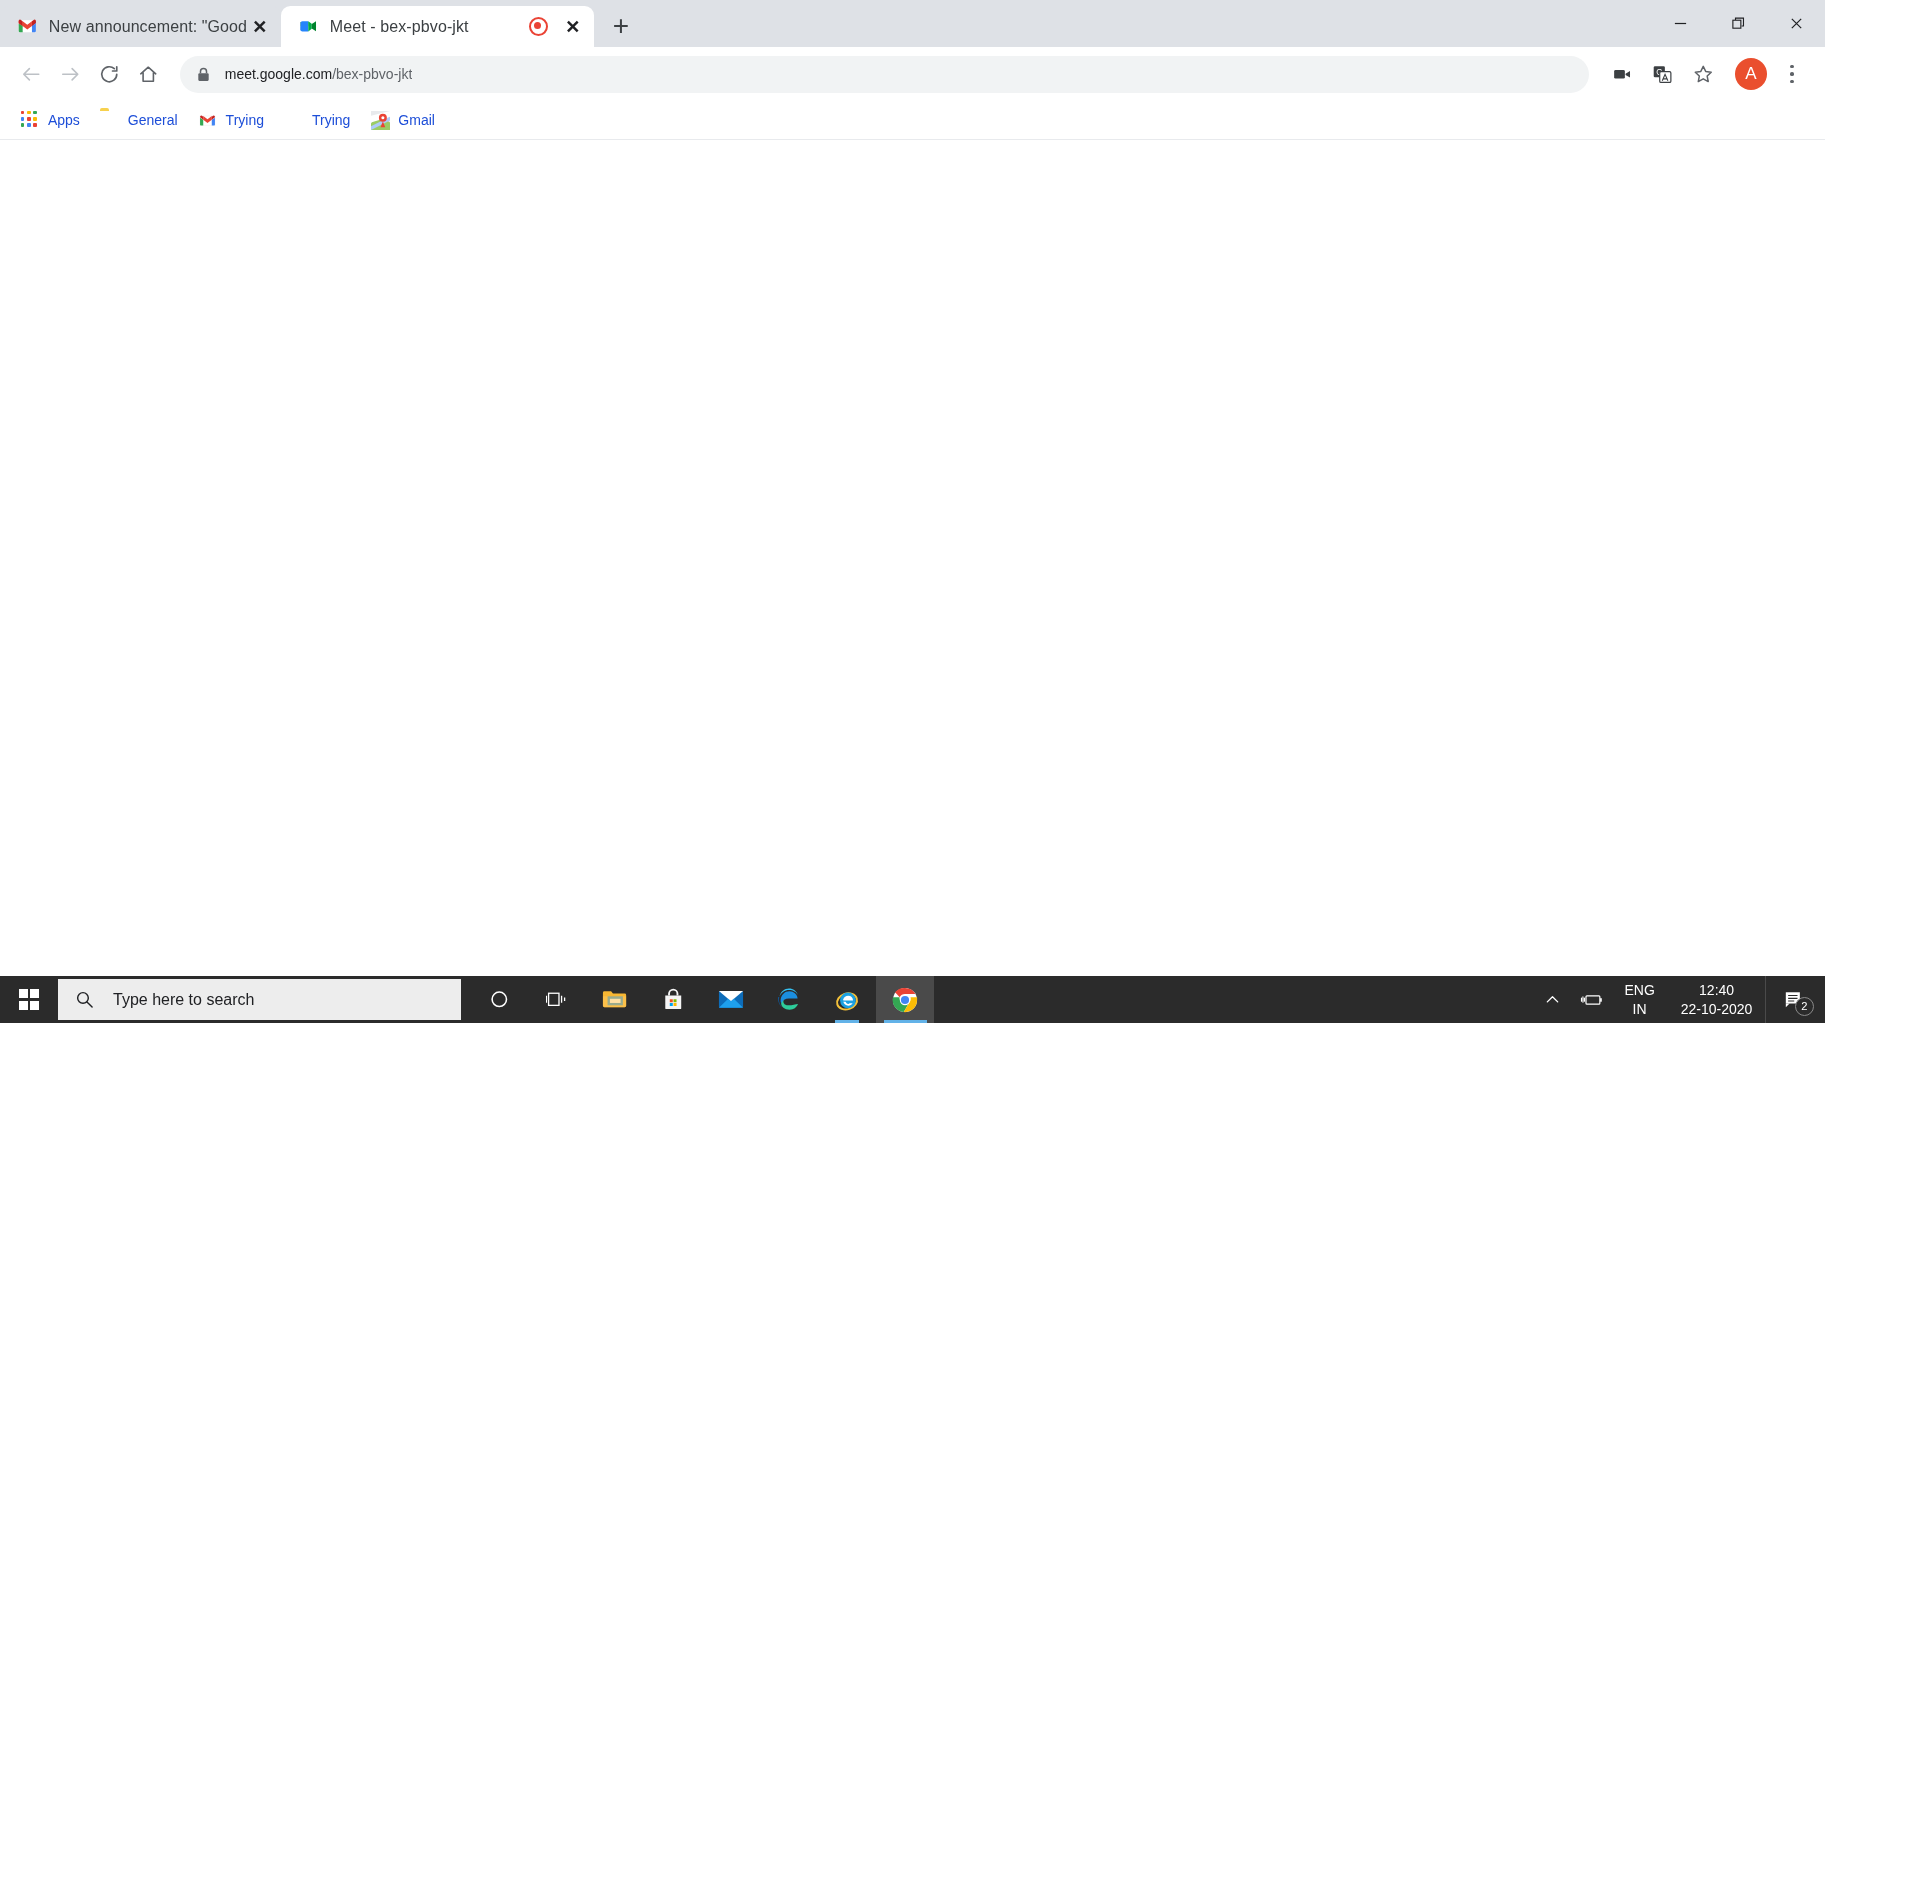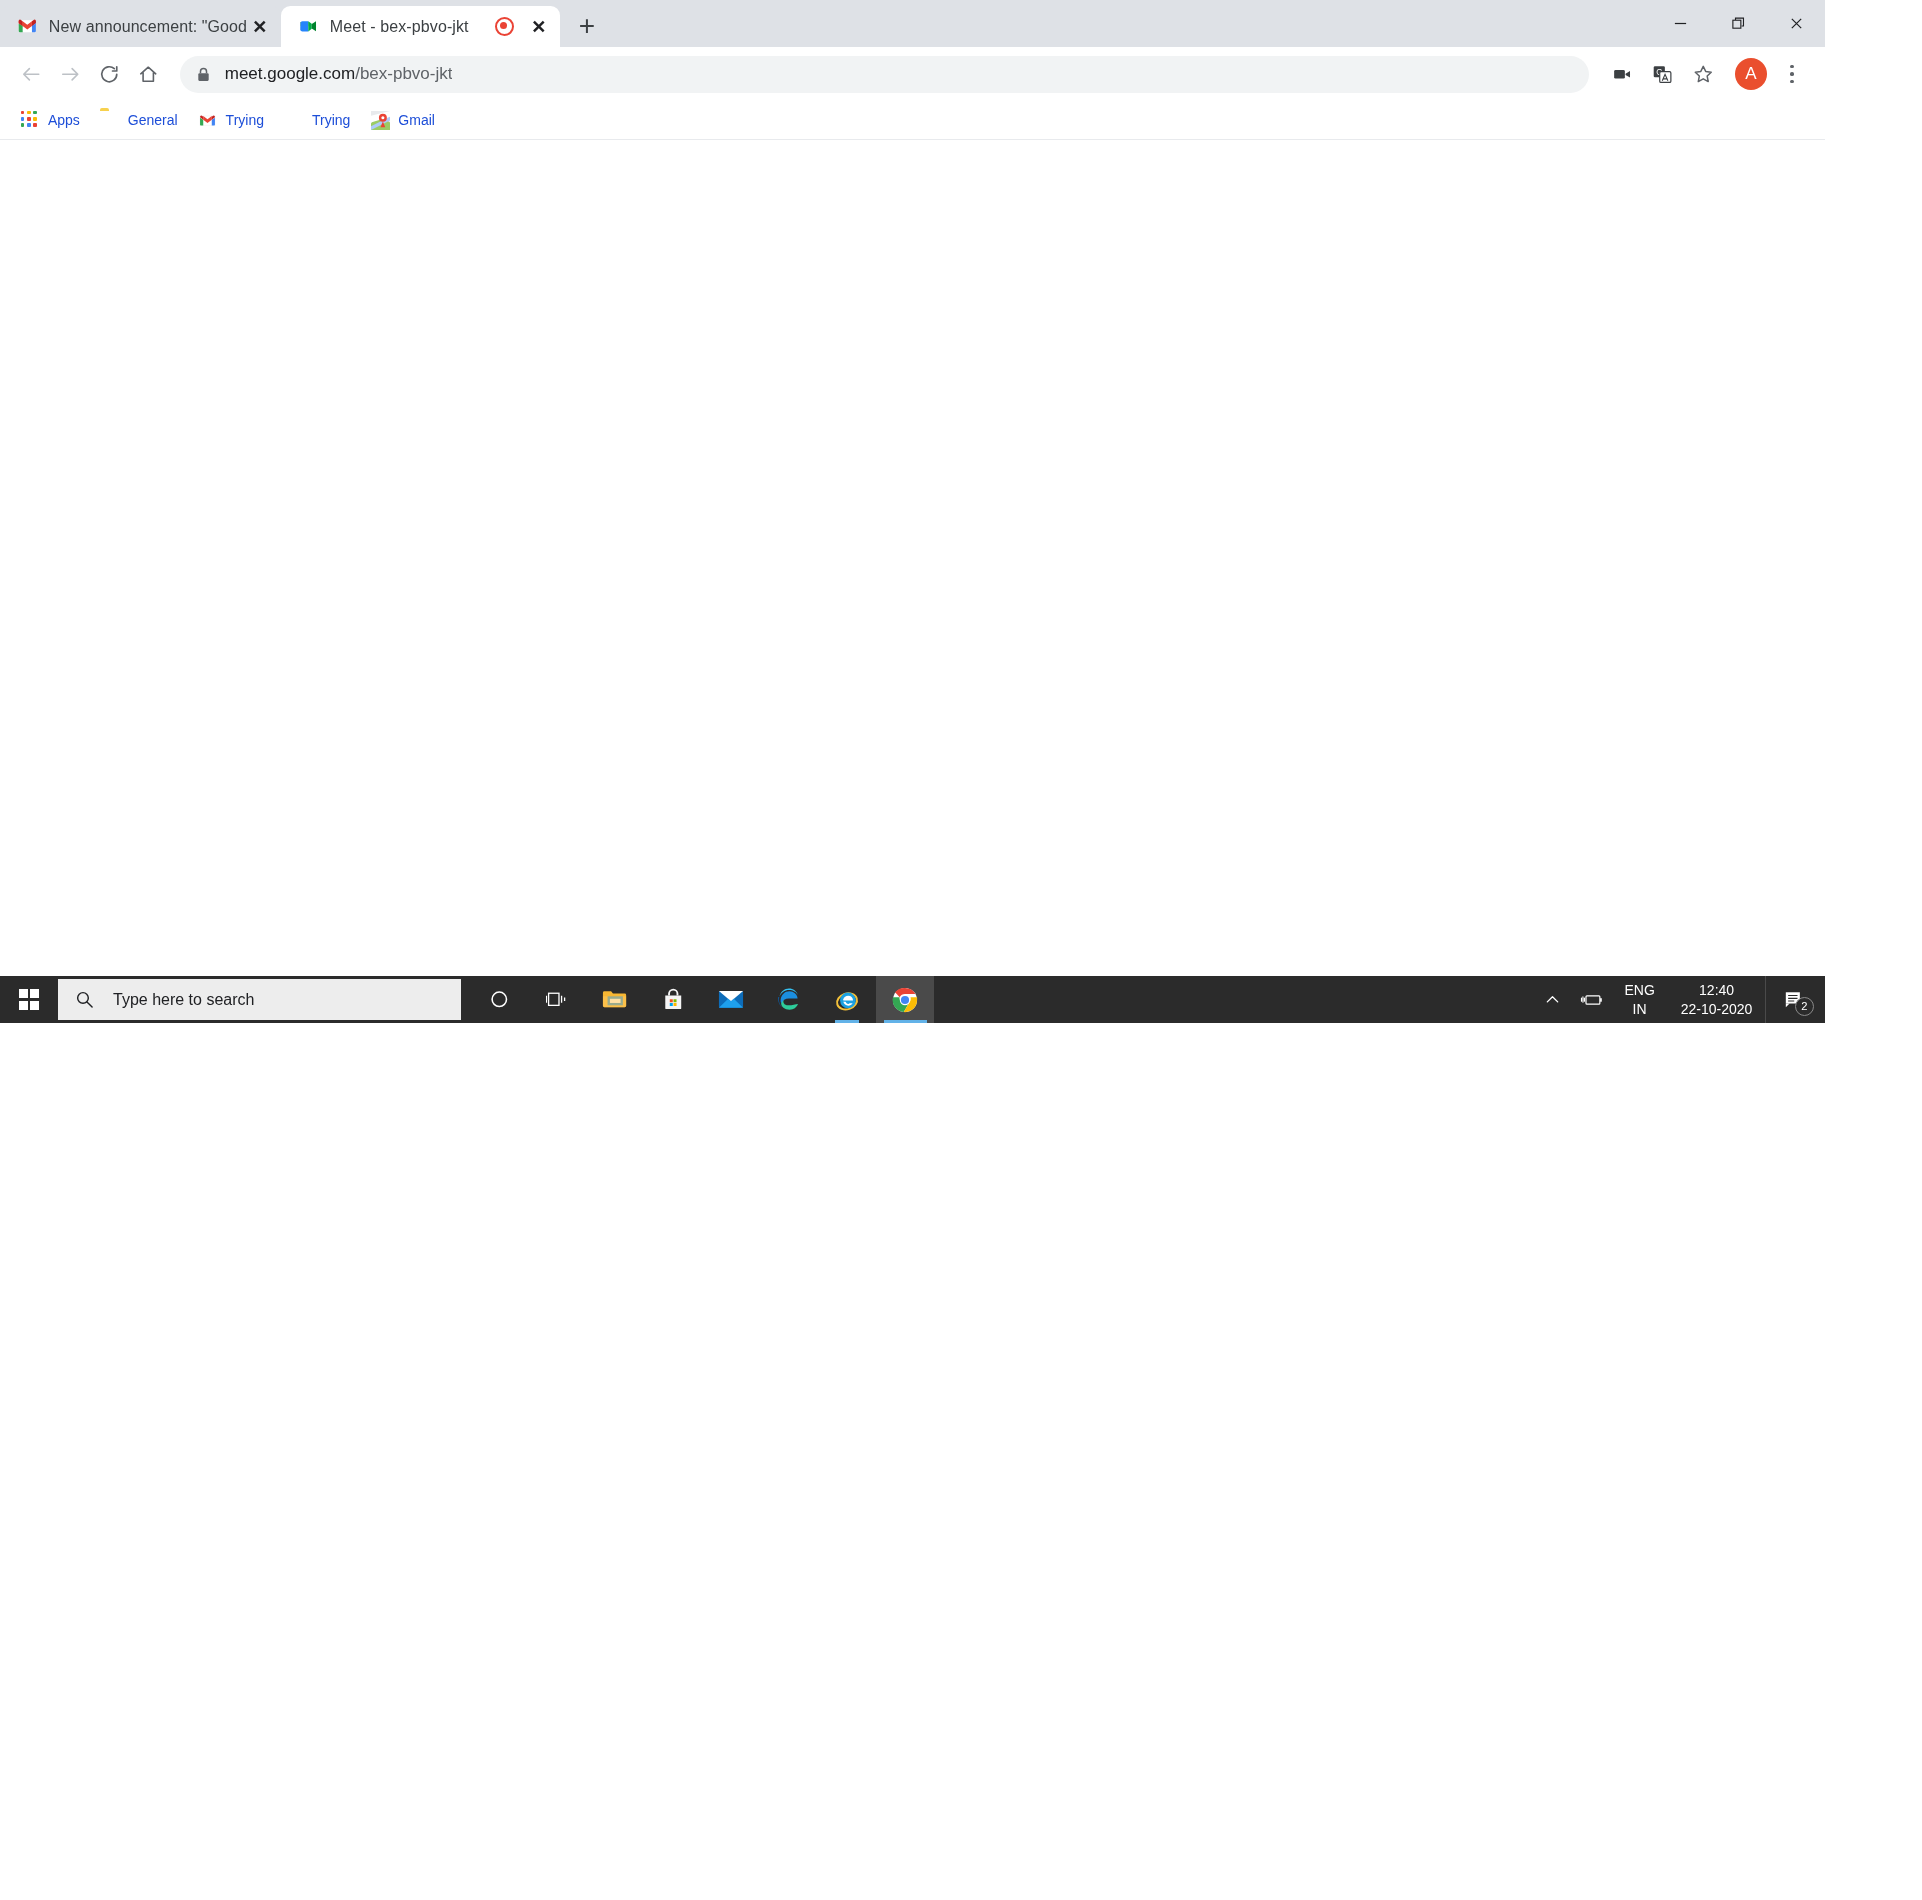--- a/index.html
+++ b/index.html
@@ -35,21 +35,21 @@
     align-items: center;
     padding: 0 5.6px 0 17px;
     border-top-left-radius: 9.4px;
     border-top-right-radius: 9.4px;
     font-size: 16px;
     color: #3c4043;
     white-space: nowrap;
     overflow: hidden;
   }
   .tab.inactive { width: 281px; background: #dee1e6; color: #3c4043; }
-  .tab.active { width: 279px; background: #ffffff; }
+  .tab.active { width: 313px; background: #ffffff; }
   .tab-favicon {
     width: 20.6px; height: 20.6px;
     flex: 0 0 20.6px;
     margin-right: 11.2px;
     position: relative;
   }
   .tab-title {
     flex: 1 1 auto;
     overflow: hidden;
     text-overflow: clip;
@@ -128,21 +128,21 @@
     margin: 0 11.2px 0 11.2px;
     background: #f1f3f4;
     border-radius: 19px;
     display: flex;
     align-items: center;
     padding: 0 15px;
     min-width: 0;
   }
   #lock-icon { width: 17px; height: 17px; margin-right: 13px; flex:0 0 17px; }
   #omnibox-url {
-    font-size: 17px;
+    font-size: 14px;
     color: #202124;
     white-space: nowrap;
     overflow: hidden;
   }
   #omnibox-url .path { color: #5f6368; }
   .toolbar-right { display: flex; align-items: center; }
   .tb-icon {
     width: 37px; height: 37px;
     margin-left: 3.7px;
     display: flex; align-items: center; justify-content: center;

